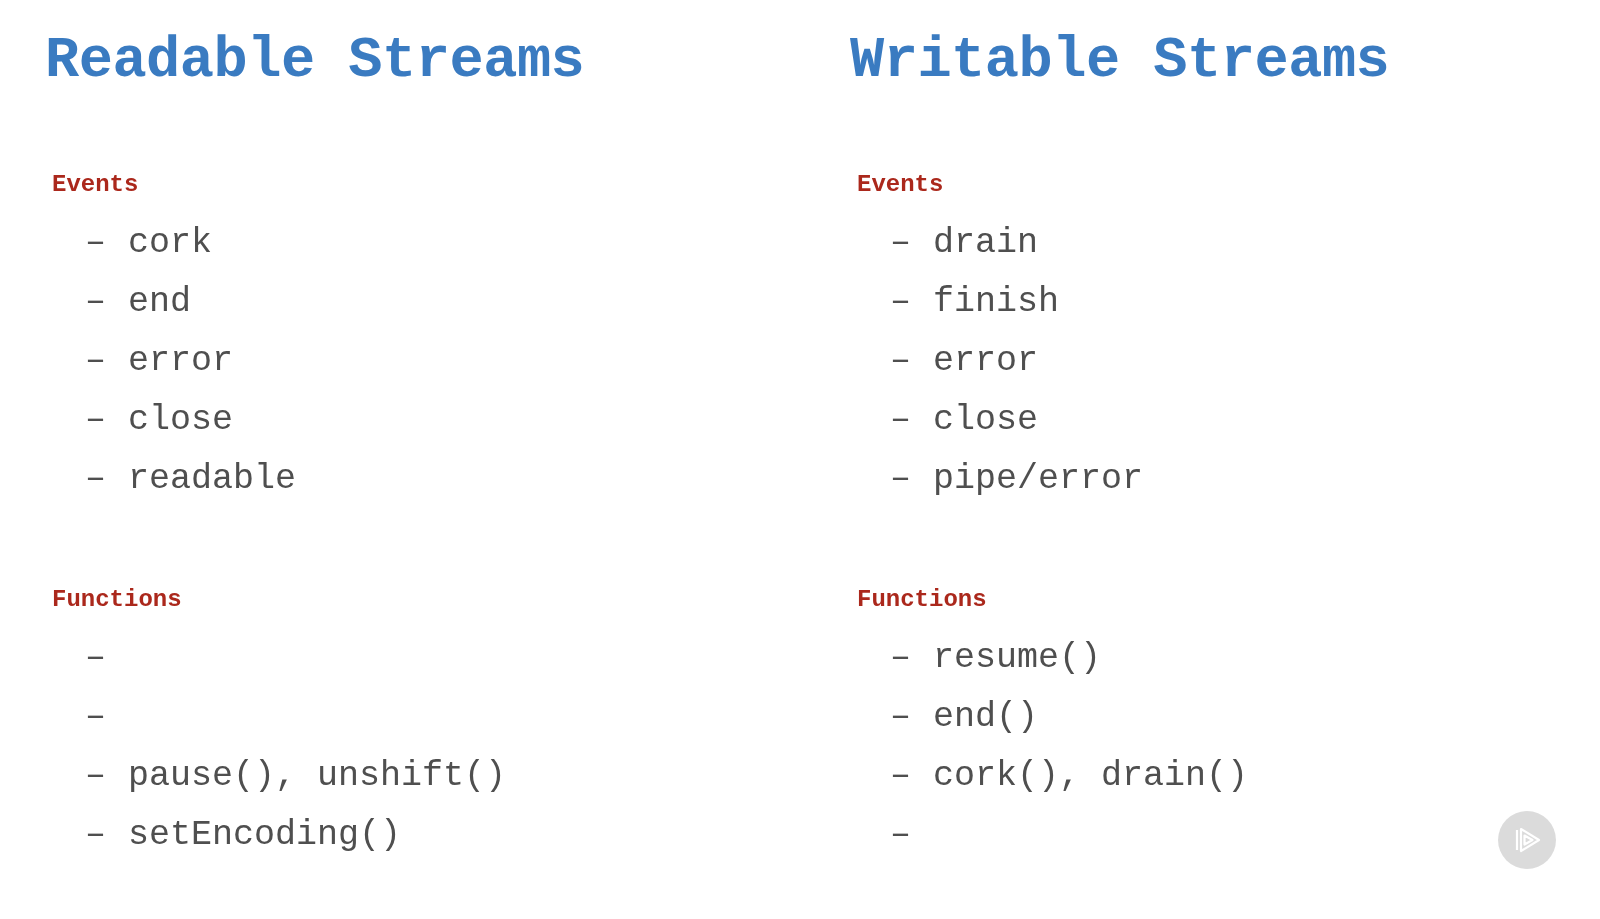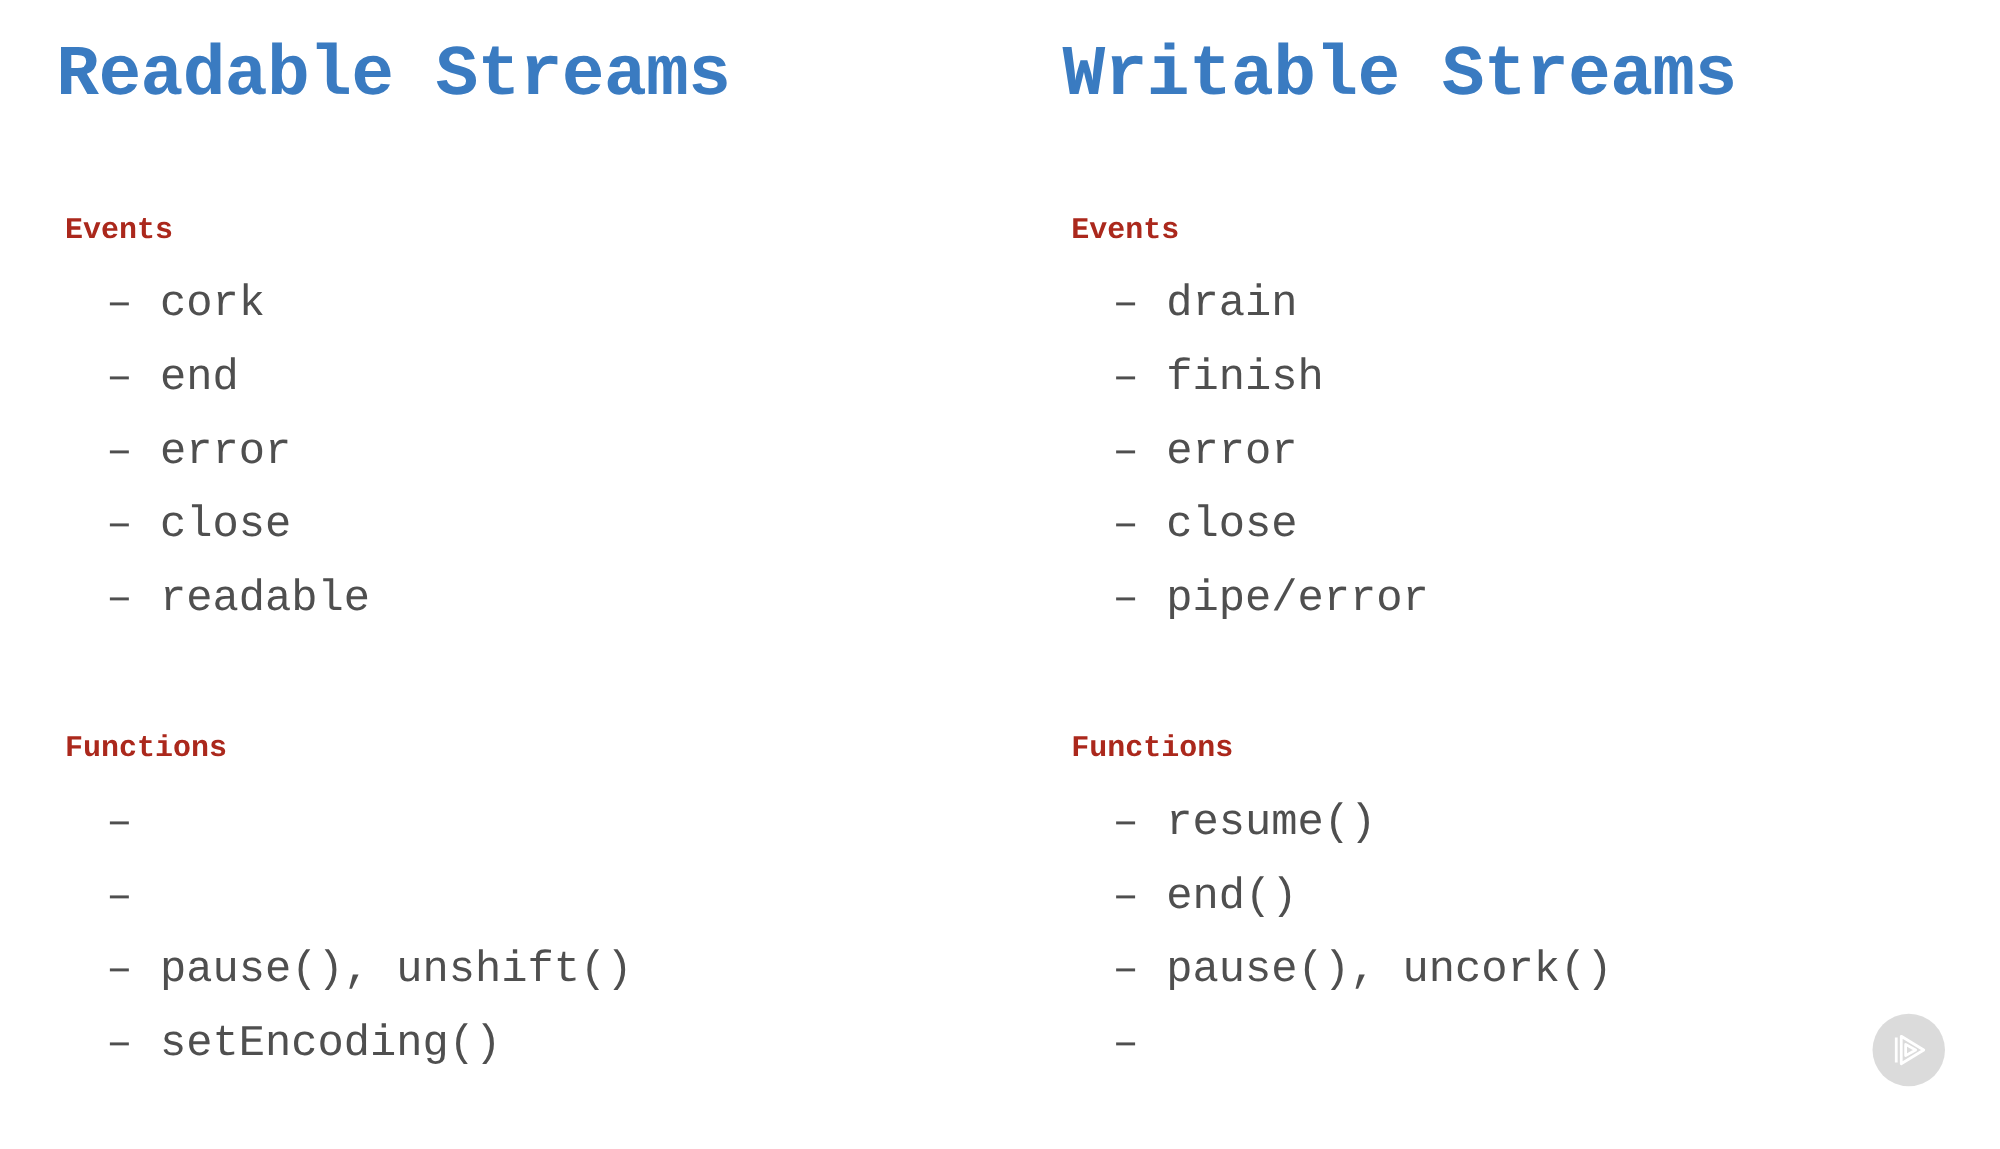--- a/index.html
+++ b/index.html
@@ -168,21 +168,21 @@
             <li>
               <span class="bullet">–</span>
               <span class="label">resume()</span>
             </li>
             <li>
               <span class="bullet">–</span>
               <span class="label">end()</span>
             </li>
             <li>
               <span class="bullet">–</span>
-              <span class="label">pause(), uncork()</span>
+              <span class="label">cork(), drain()</span>
             </li>
             <li>
               <span class="bullet">–</span>
             </li>
           </ul>
       </div>
     </div>
 
   </div>
 

